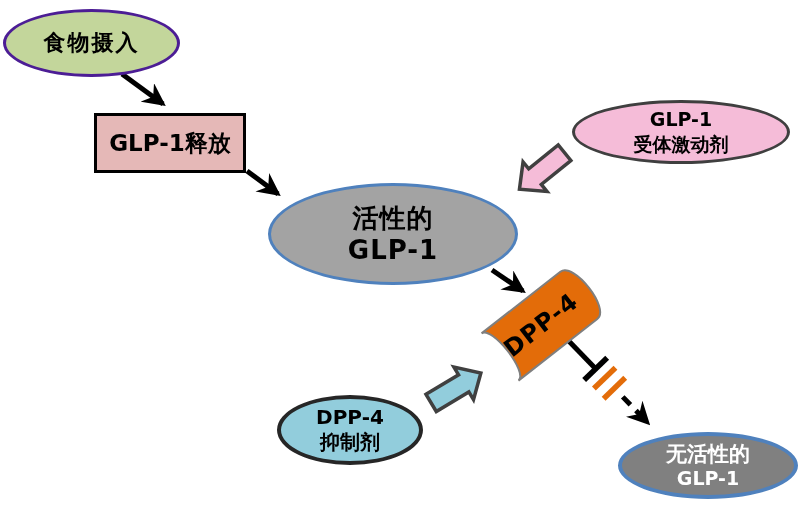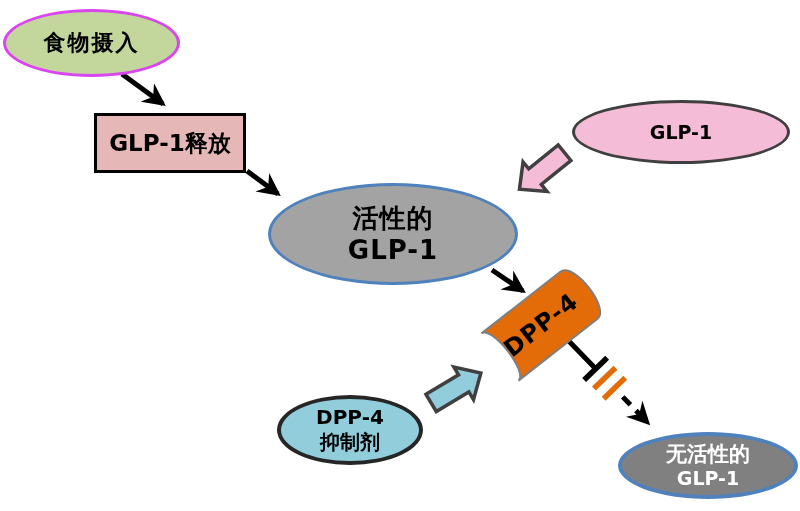--- a/index.html
+++ b/index.html
@@ -7,21 +7,21 @@
     position:relative;width:800px;height:511px;background:#ffffff;
     font-family:"DejaVu Sans","Liberation Sans",sans-serif;overflow:hidden;
   }
   #arrow-layer{position:absolute;left:0;top:0;width:800px;height:511px;}
   .node{
     position:absolute;display:flex;flex-direction:column;align-items:center;
     justify-content:center;text-align:center;font-weight:bold;color:#000;
     box-sizing:border-box;line-height:1.25;
   }
   .ellipse{border-radius:50%;}
-  .n-food{left:3px;top:9px;width:177px;height:68px;background:#c3d69b;border:3px solid #d946ef;font-size:22px;letter-spacing:2px;}
+  .n-food{left:3px;top:9px;width:177px;height:68px;background:#c3d69b;border:3px solid #4c1d95;font-size:22px;letter-spacing:2px;}
   .n-release{left:94px;top:113px;width:152px;height:60px;background:#e5b8b7;border:3px solid #000;font-size:23px;align-items:center;}
   .n-active{left:268px;top:183px;width:250px;height:102px;background:#a3a3a3;border:3px solid #4f81bd;font-size:26px;letter-spacing:1px;}
   .n-agonist{left:572px;top:100px;width:218px;height:64px;background:#f5bcd8;border:3px solid #3f3f3f;font-size:19px;line-height:1.3;}
   .n-inhibitor{left:277px;top:395px;width:146px;height:70px;background:#92cddc;border:4px solid #262626;font-size:20px;}
   .n-inactive{left:618px;top:432px;width:180px;height:67px;background:#808080;border:4px solid #4f81bd;font-size:21px;color:#fff;}
   .n-inactive .sub{font-size:19px;}
   .dpp4-label{
     position:absolute;left:486px;top:308px;width:110px;height:34px;
     display:flex;align-items:center;justify-content:center;
     font-size:24px;font-weight:bold;color:#000;
@@ -69,20 +69,21 @@
     <span>GLP-1释放</span>
   </div>
 
   <div class="node ellipse n-active">
     <span>活性的</span>
     <span>GLP-1</span>
   </div>
 
   <div class="node ellipse n-agonist">
     <span>GLP-1</span>
+    <span>受体激动剂</span>
   </div>
 
   <div class="dpp4-label">DPP-4</div>
 
   <div class="node ellipse n-inhibitor">
     <span>DPP-4</span>
     <span>抑制剂</span>
   </div>
 
   <div class="node ellipse n-inactive">

